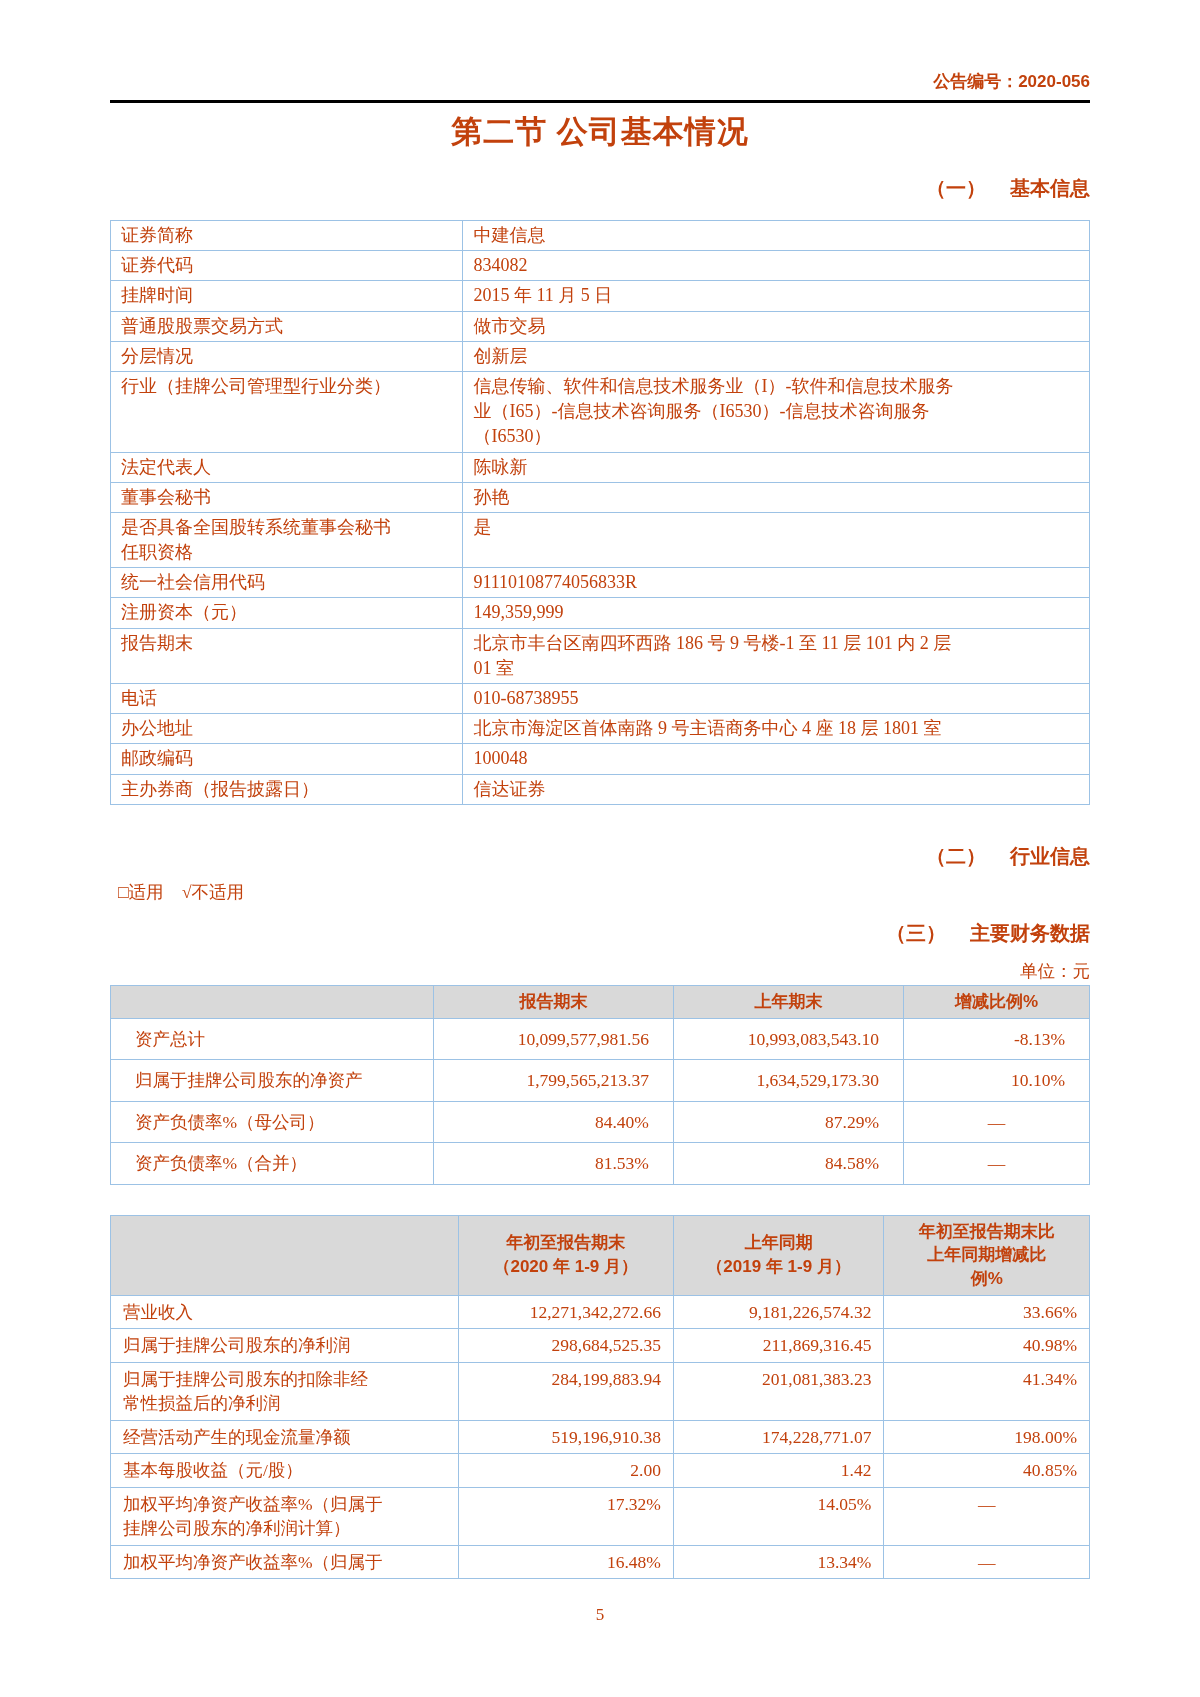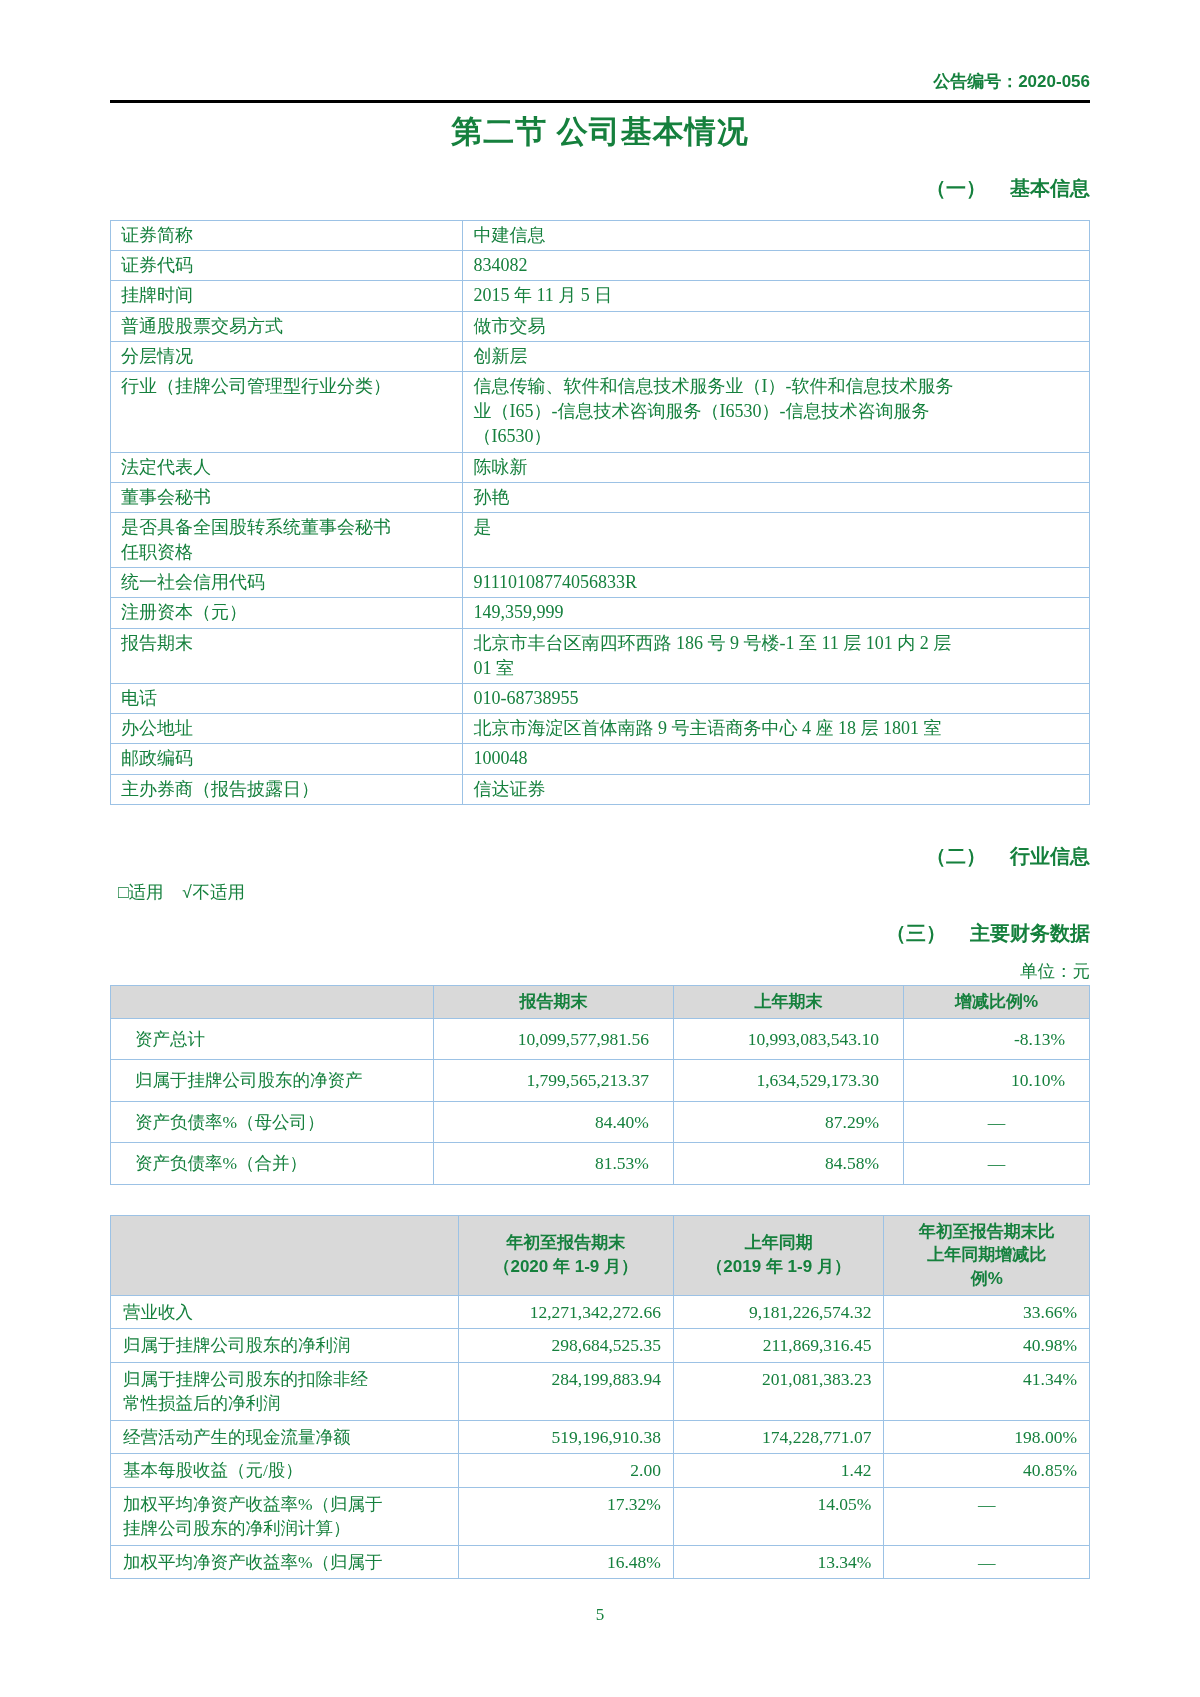--- a/index.html
+++ b/index.html
@@ -1,18 +1,18 @@
 <!DOCTYPE html>
 <html><head>
 <meta charset="utf-8">
 <style>
   html,body { margin:0; padding:0; background:#ffffff; }
   .page {
     width:1200px; height:1697px; box-sizing:border-box;
-    background:#ffffff; color:#15803d;
+    background:#ffffff; color:#c2410c;
     font-family:"Liberation Serif", serif;
     padding:72px 110px 0 110px;
     position:relative; overflow:hidden;
   }
   .doc-header { text-align:right; font-family:"Liberation Sans",sans-serif;
     font-weight:bold; font-size:17px; line-height:20px; }
   .header-rule { border:none; border-top:3px solid #000; margin:8px 0 0 0; }
   .doc-title { text-align:center; font-family:"Liberation Sans",sans-serif;
     font-weight:bold; font-size:31px; margin-top:8px; letter-spacing:1px; }
   .sec-heading { font-family:"Liberation Sans",sans-serif; font-weight:bold;
@@ -30,21 +30,21 @@
     padding:4px 6px; vertical-align:middle; }
   .fin-table td { font-size:17.5px; line-height:1.4; }
   .fin1 { margin-top:2px; }
   .fin1 td { padding:8px 24px; }
   .fin2 { margin-top:30px; }
   .fin2 td { padding:4px 12px; }
   .fin-table td.lbl { text-align:left; }
   .fin-table td.num { text-align:right; }
   .fin-table td.dash { text-align:center; }
   .industry-line { font-size:17.5px; margin-top:10px; padding-left:8px; }
-  .industry-line .chk { margin-right:14px;font-family:Liberation Mono, monospace; }
+  .industry-line .chk { margin-right:14px; }
   .unit-line { text-align:right; font-size:17.5px; margin-top:12px; }
   .page-number { text-align:center; font-size:17px; margin-top:26px; }
 </style>
 </head>
 <body>
 
 <div class="page">
 
   <div class="doc-header">公告编号：2020-056</div>
   <hr class="header-rule">

